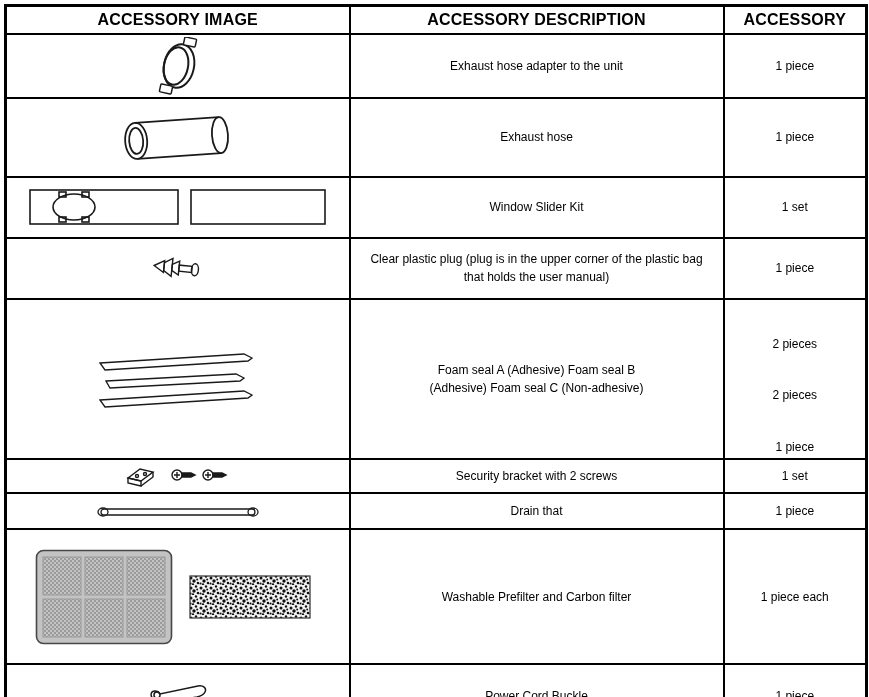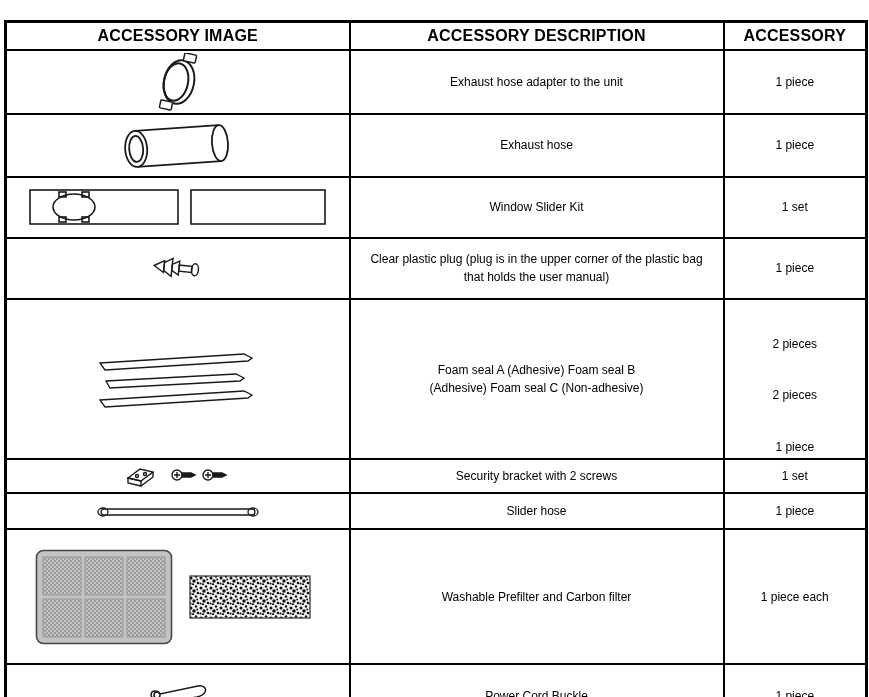--- a/index.html
+++ b/index.html
@@ -1,21 +1,21 @@
 <!DOCTYPE html>
 <html><head>
 <meta charset="utf-8">
 <style>
   html,body{margin:0;padding:0;background:#fff;}
   body{
     width:869px;height:697px;
     font-family:"Liberation Sans","DejaVu Sans",sans-serif;
     color:#000;
   }
-  .page{box-sizing:border-box;width:869px;height:697px;padding:20px 4px;}
+  .page{box-sizing:border-box;width:869px;height:697px;padding:4px 4px;}
   table.acc{
     border-collapse:collapse;
     table-layout:fixed;
     width:861px;
     border:3px solid #000;
   }
   th,td{border:2px solid #000;box-sizing:border-box;overflow:hidden;}
   th{
     height:28px;
     font-size:16px;
@@ -34,21 +34,21 @@
   .desc-cell .desc{display:inline-block;}
   .desc-narrow{max-width:240px;}
   .qty-cell{padding:2px 4px;}
   .qline{display:block;line-height:1.55;margin-top:33px;}
   .img-cell{padding:2px;}
   .icon-wrap{display:inline-block;line-height:0;}
   .img-cell svg{display:inline-block;vertical-align:middle;}
   .filters-wrap{display:flex;align-items:center;gap:16px;padding-left:26px;}
   
   tr.r1{height:62px}
-  tr.r2{height:63px}
+  tr.r2{height:79px}
   tr.r3{height:62px}
   tr.r4{height:61px}
   tr.r5{height:61px}
   tr.r6{height:88px}
   tr.r7{height:33px}
   tr.r8{height:36px}
   tr.r9{height:135px}
   tr.r10{height:64px}
 </style>
 </head>
@@ -218,21 +218,21 @@
           <svg width="168" height="14" viewBox="0 0 168 14">
             <g fill="none" stroke="#1a1a1a" stroke-width="1.3">
               <rect x="7" y="4" width="154" height="6" rx="3"></rect>
               <ellipse cx="9" cy="7" rx="5" ry="4"></ellipse>
               <ellipse cx="159" cy="7" rx="5" ry="4"></ellipse>
             </g>
           </svg>
         </span>
       </td>
       <td class="desc-cell">
-        <span class="desc">Slider hose</span>
+        <span class="desc">Drain that</span>
       </td>
       <td class="qty-cell">
         <span>1 piece</span>
       </td>
     </tr>
 
     <tr class="r9">
       <td class="img-cell">
         <div class="filters-wrap">
           <span class="icon-wrap">

